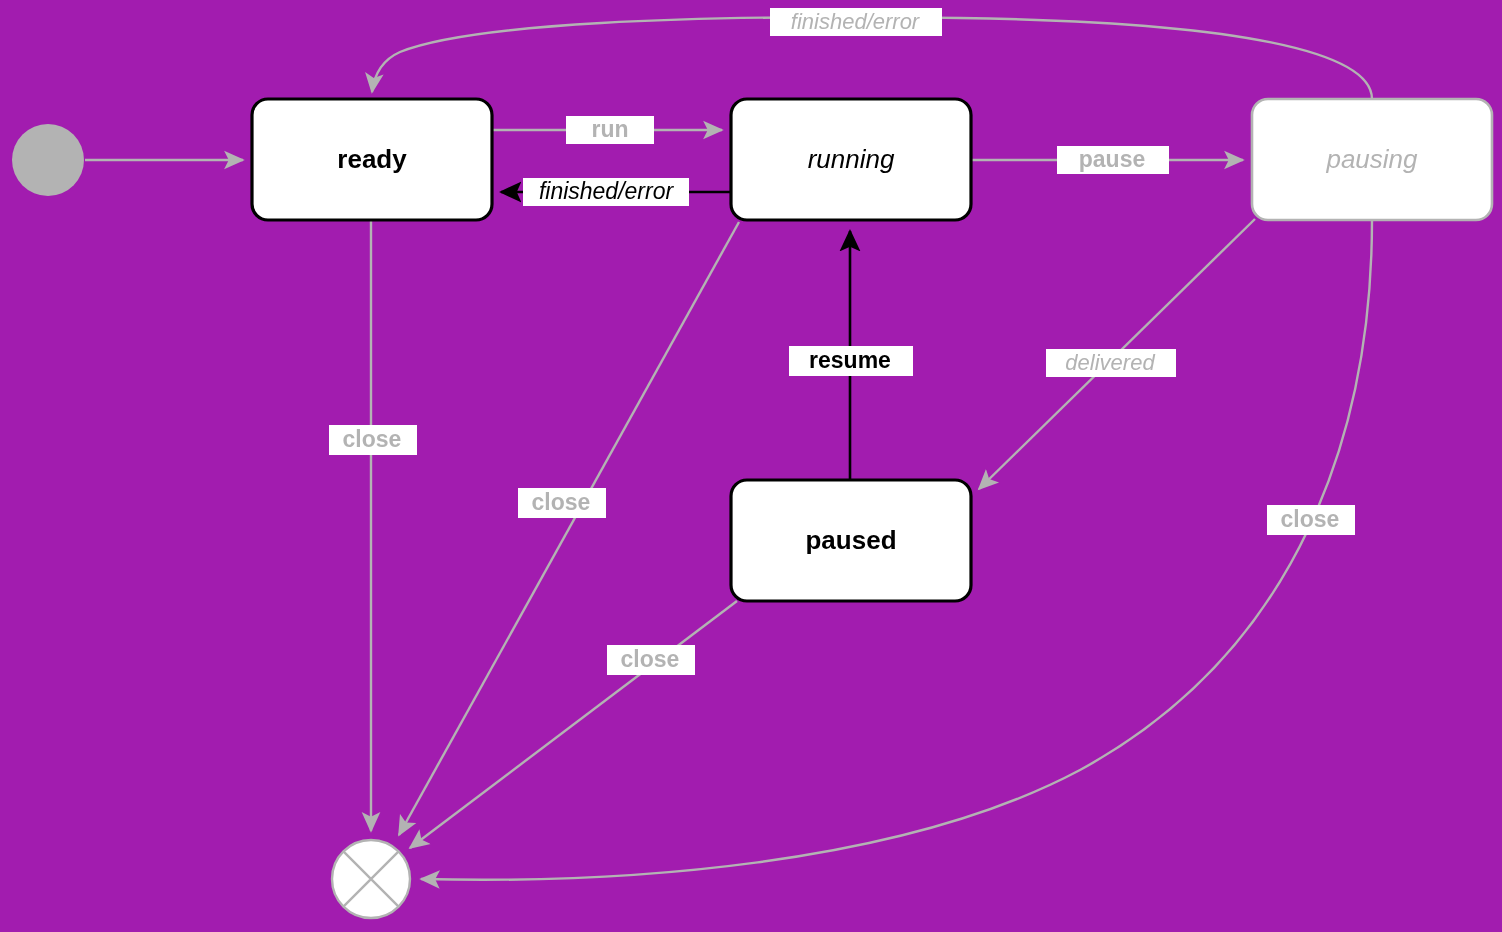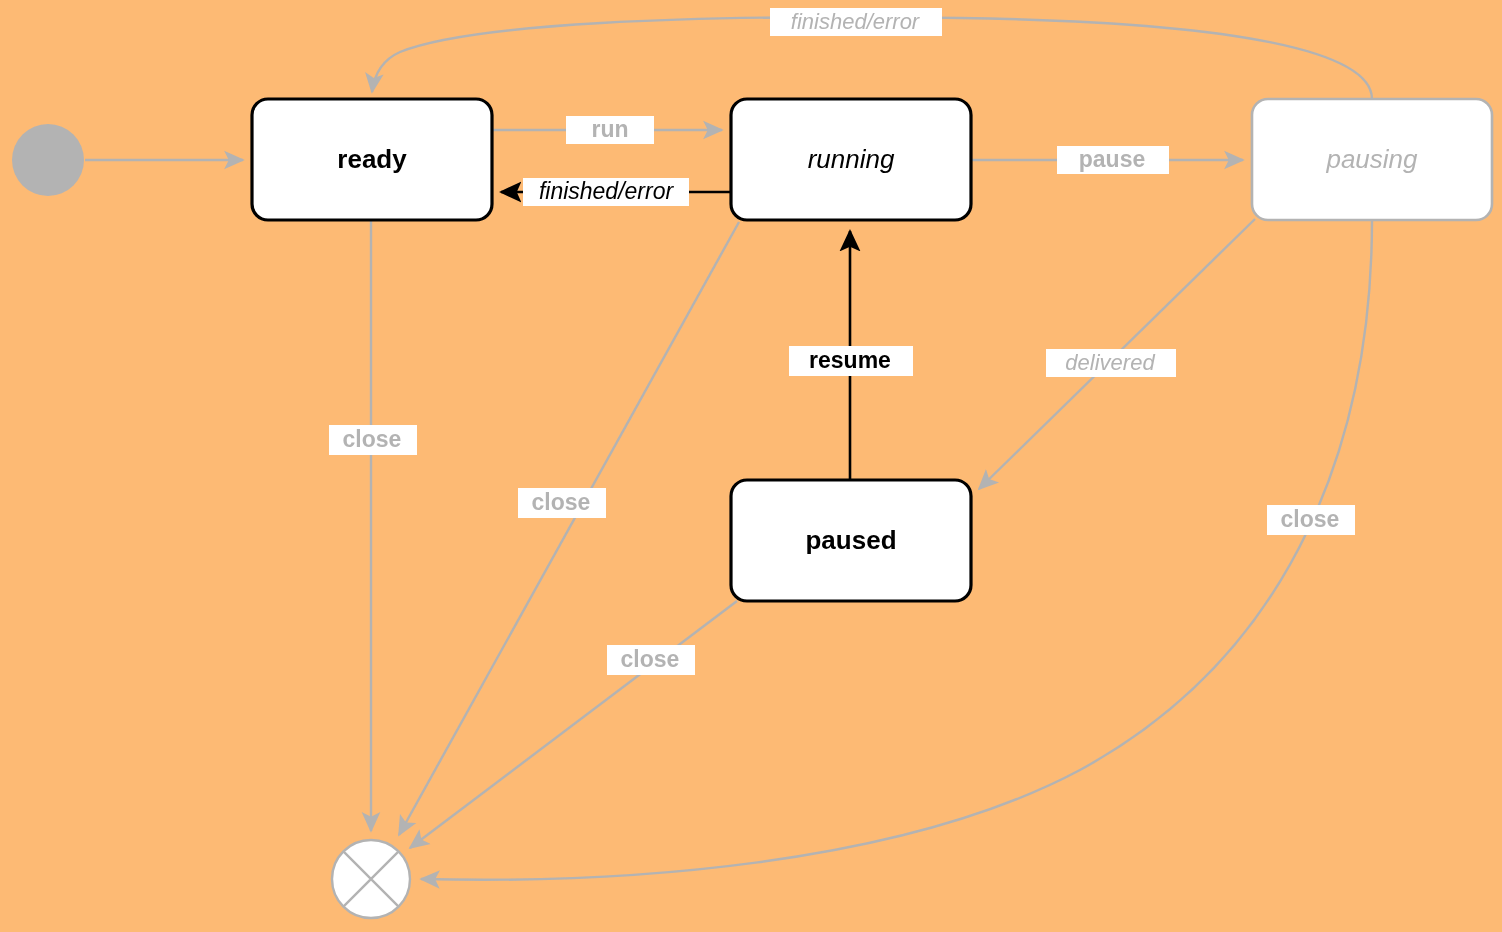--- a/index.html
+++ b/index.html
@@ -10,21 +10,21 @@
   body {
     width: 1502px;
     height: 932px;
     font-family: "Liberation Sans", sans-serif;
     overflow: hidden;
   }
   #diagram-root {
     position: relative;
     width: 1502px;
     height: 932px;
-    background: #fdba74;
+    background: #a21caf;
   }
   svg#state-diagram {
     display: block;
     width: 1502px;
     height: 932px;
   }
   .state-box-shape-active {
     fill: #ffffff;
     stroke: #000000;
     stroke-width: 3.2;

